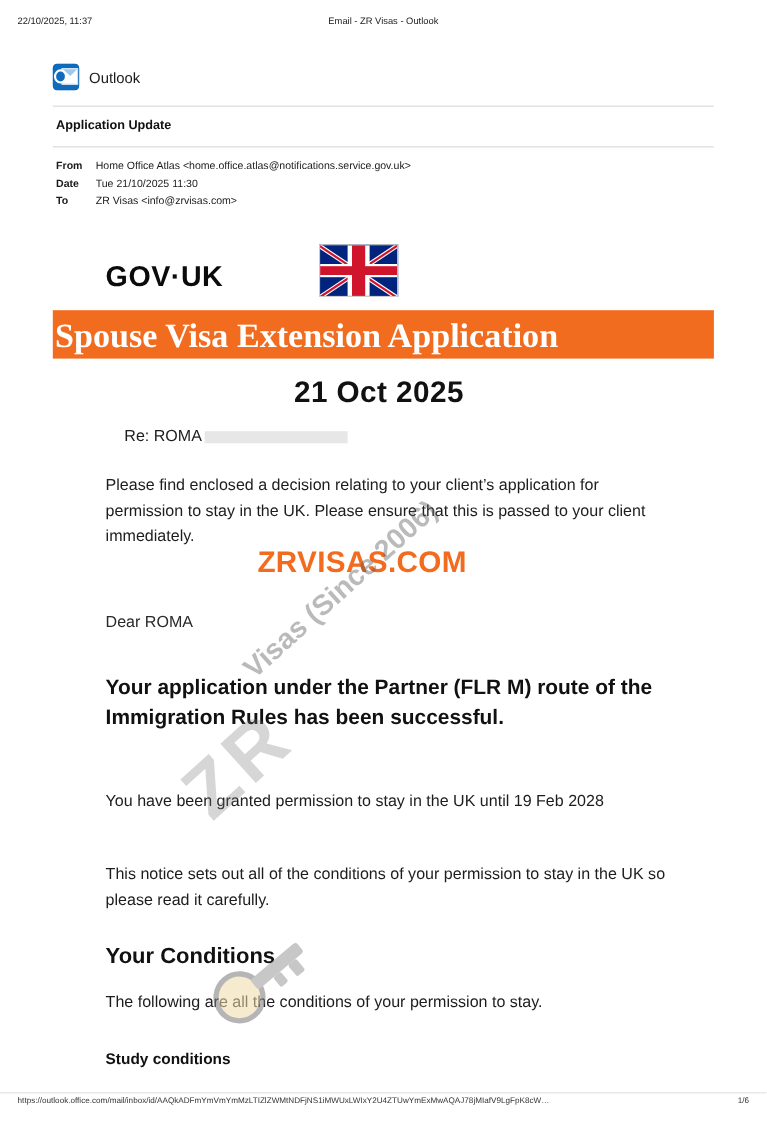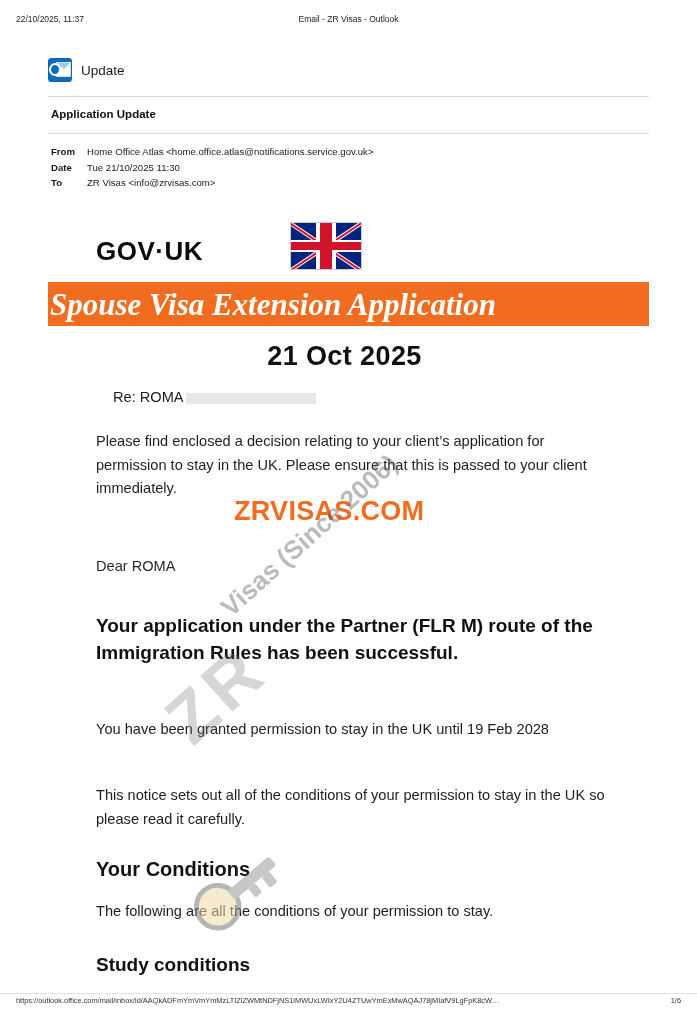--- a/index.html
+++ b/index.html
@@ -216,21 +216,20 @@
     width: 601px;
     height: 44px;
     background: #f26c1f;
   }
   .banner-text {
     position: absolute;
     left: 50px;
     top: 283px;
     width: 600px;
     font-family: "Liberation Serif", serif;
-    font-style: italic;
     font-weight: bold;
     font-size: 31px;
     color: #ffffff;
     line-height: 44px;
     white-space: nowrap;
   }
 
   .doc-date {
     position: absolute;
     left: 0;
@@ -284,21 +283,21 @@
     top: 858px;
     font-size: 20px;
     font-weight: bold;
     color: #111;
   }
   .para4 { top: 900px; }
   .h-study {
     position: absolute;
     left: 96px;
     top: 954px;
-    font-size: 19px;
+    font-size: 14px;
     font-weight: bold;
     color: #111;
   }
 
   
   .wm-url {
     position: absolute;
     left: 234px;
     top: 496px;
     font-size: 27px;
@@ -383,21 +382,21 @@
   <div class="print-header">
     <span class="ph-left">22/10/2025, 11:37</span>
     <span class="ph-center">Email - ZR Visas - Outlook</span>
   </div>
 
   <div class="outlook-bar">
     <span class="outlook-logo">
       <span class="env"></span>
       <span class="o"></span>
     </span>
-    <span class="outlook-name">Update</span>
+    <span class="outlook-name">Outlook</span>
   </div>
 
   <div class="rule r1"></div>
   <div class="subject">Application Update</div>
   <div class="rule r2"></div>
 
   <div class="meta">
     <div class="meta-row">
       <span class="meta-label">From</span>
       <span class="meta-value">Home Office Atlas &lt;home.office.atlas@notifications.service.gov.uk&gt;</span>

